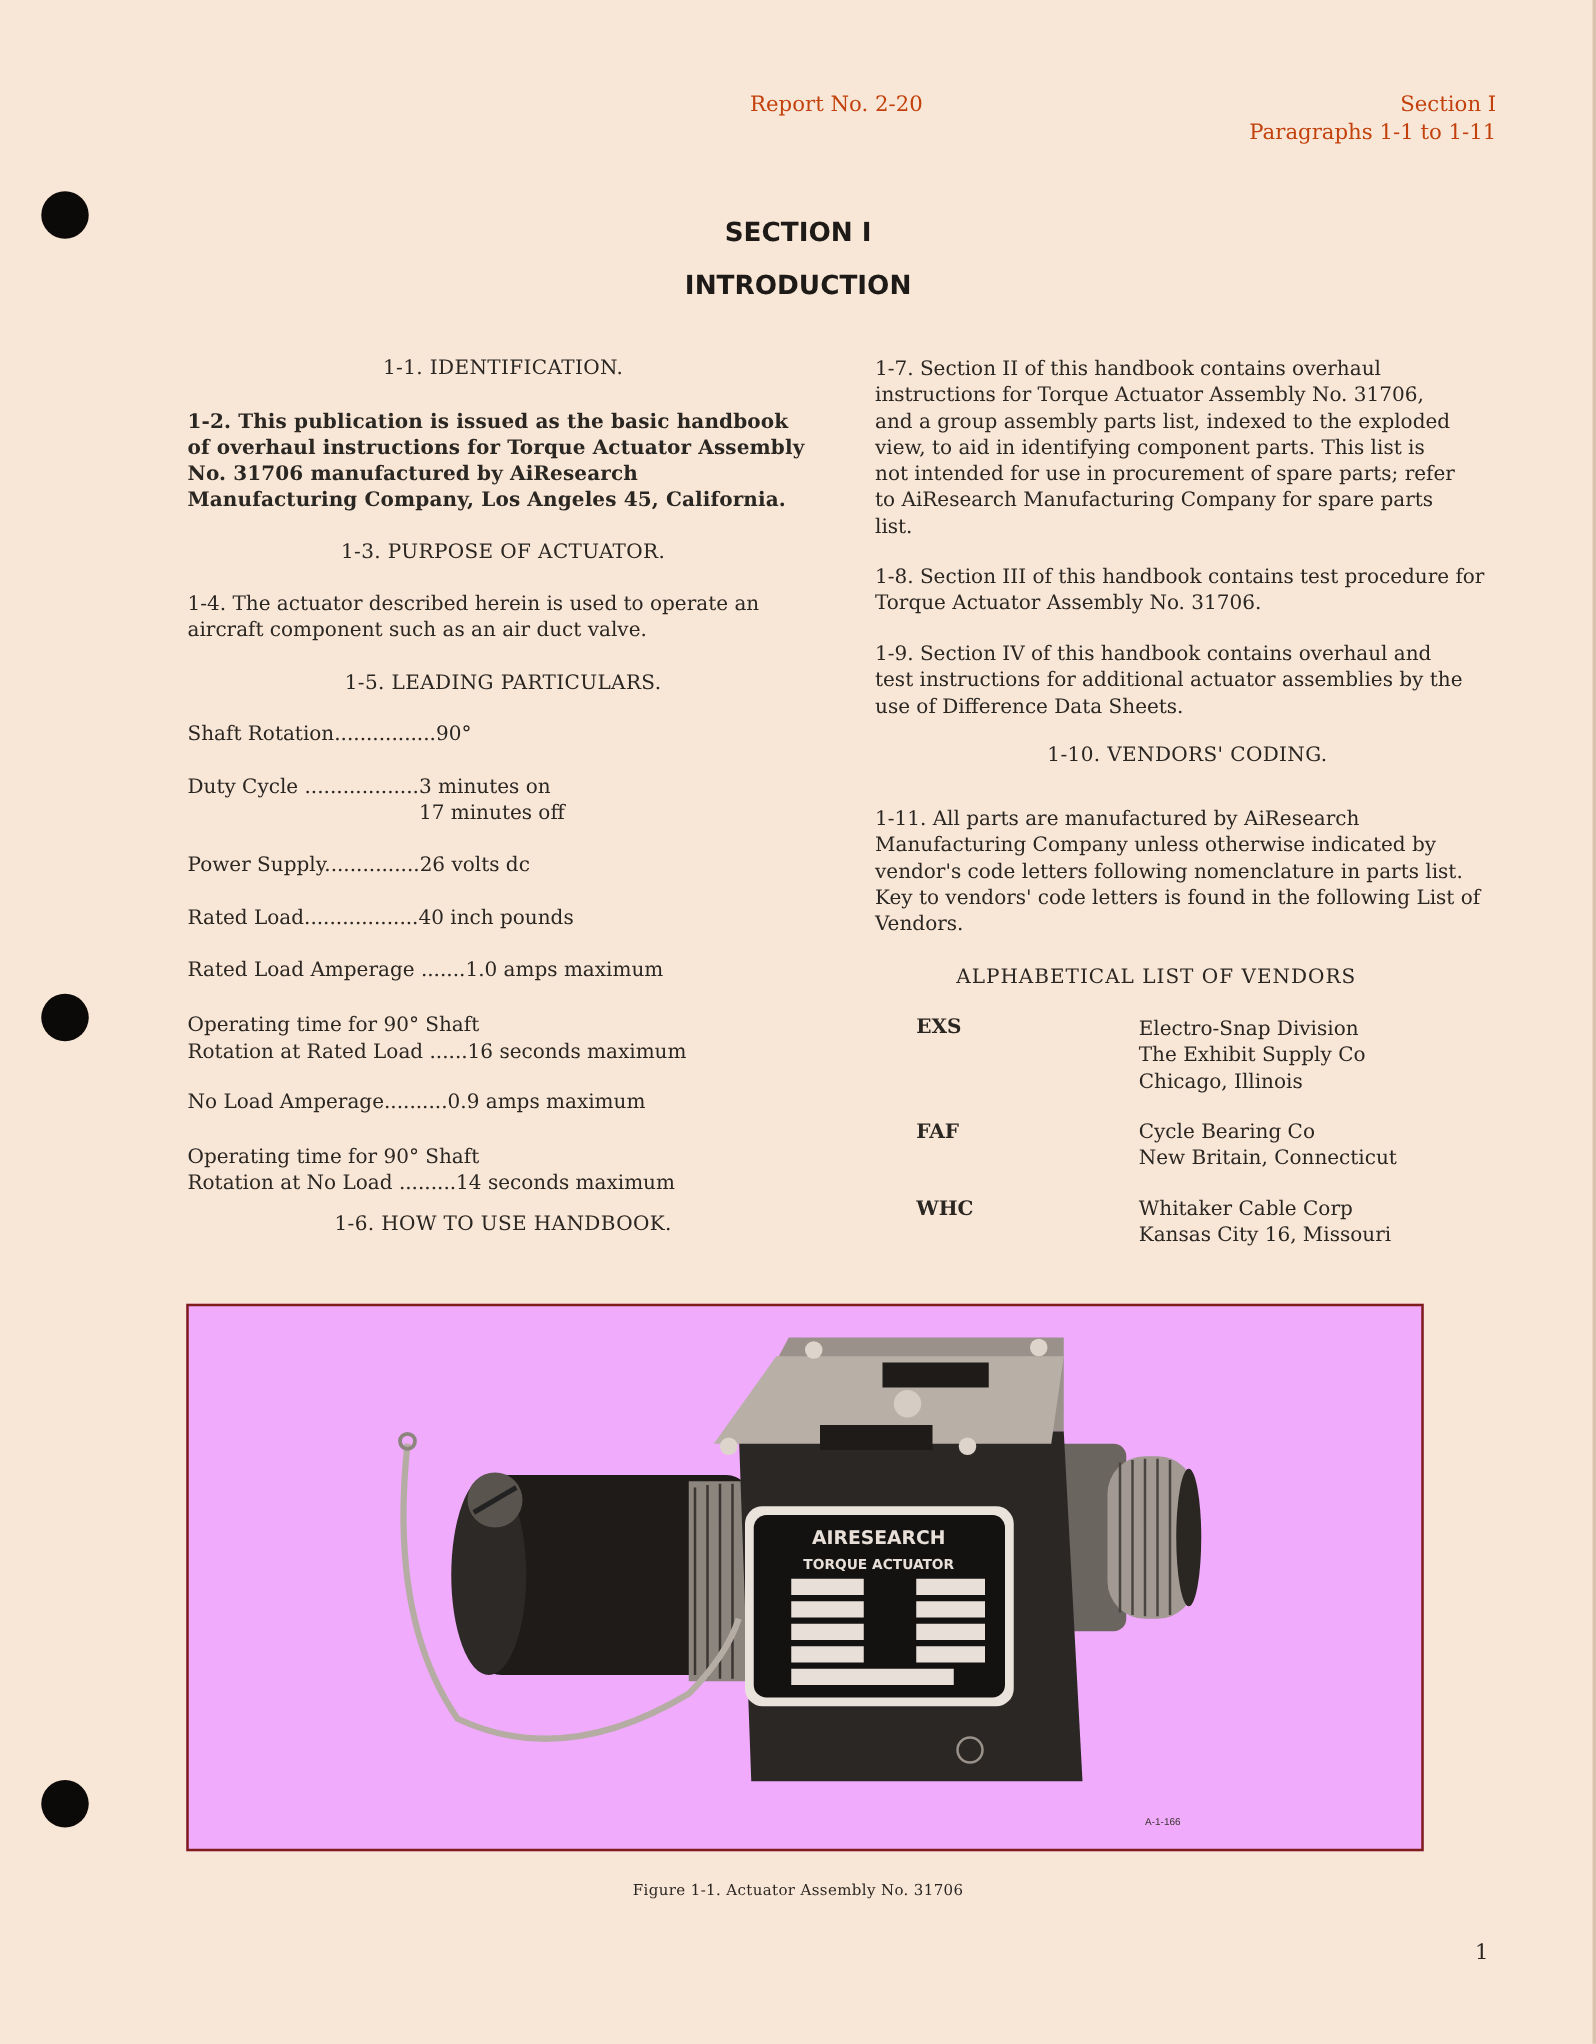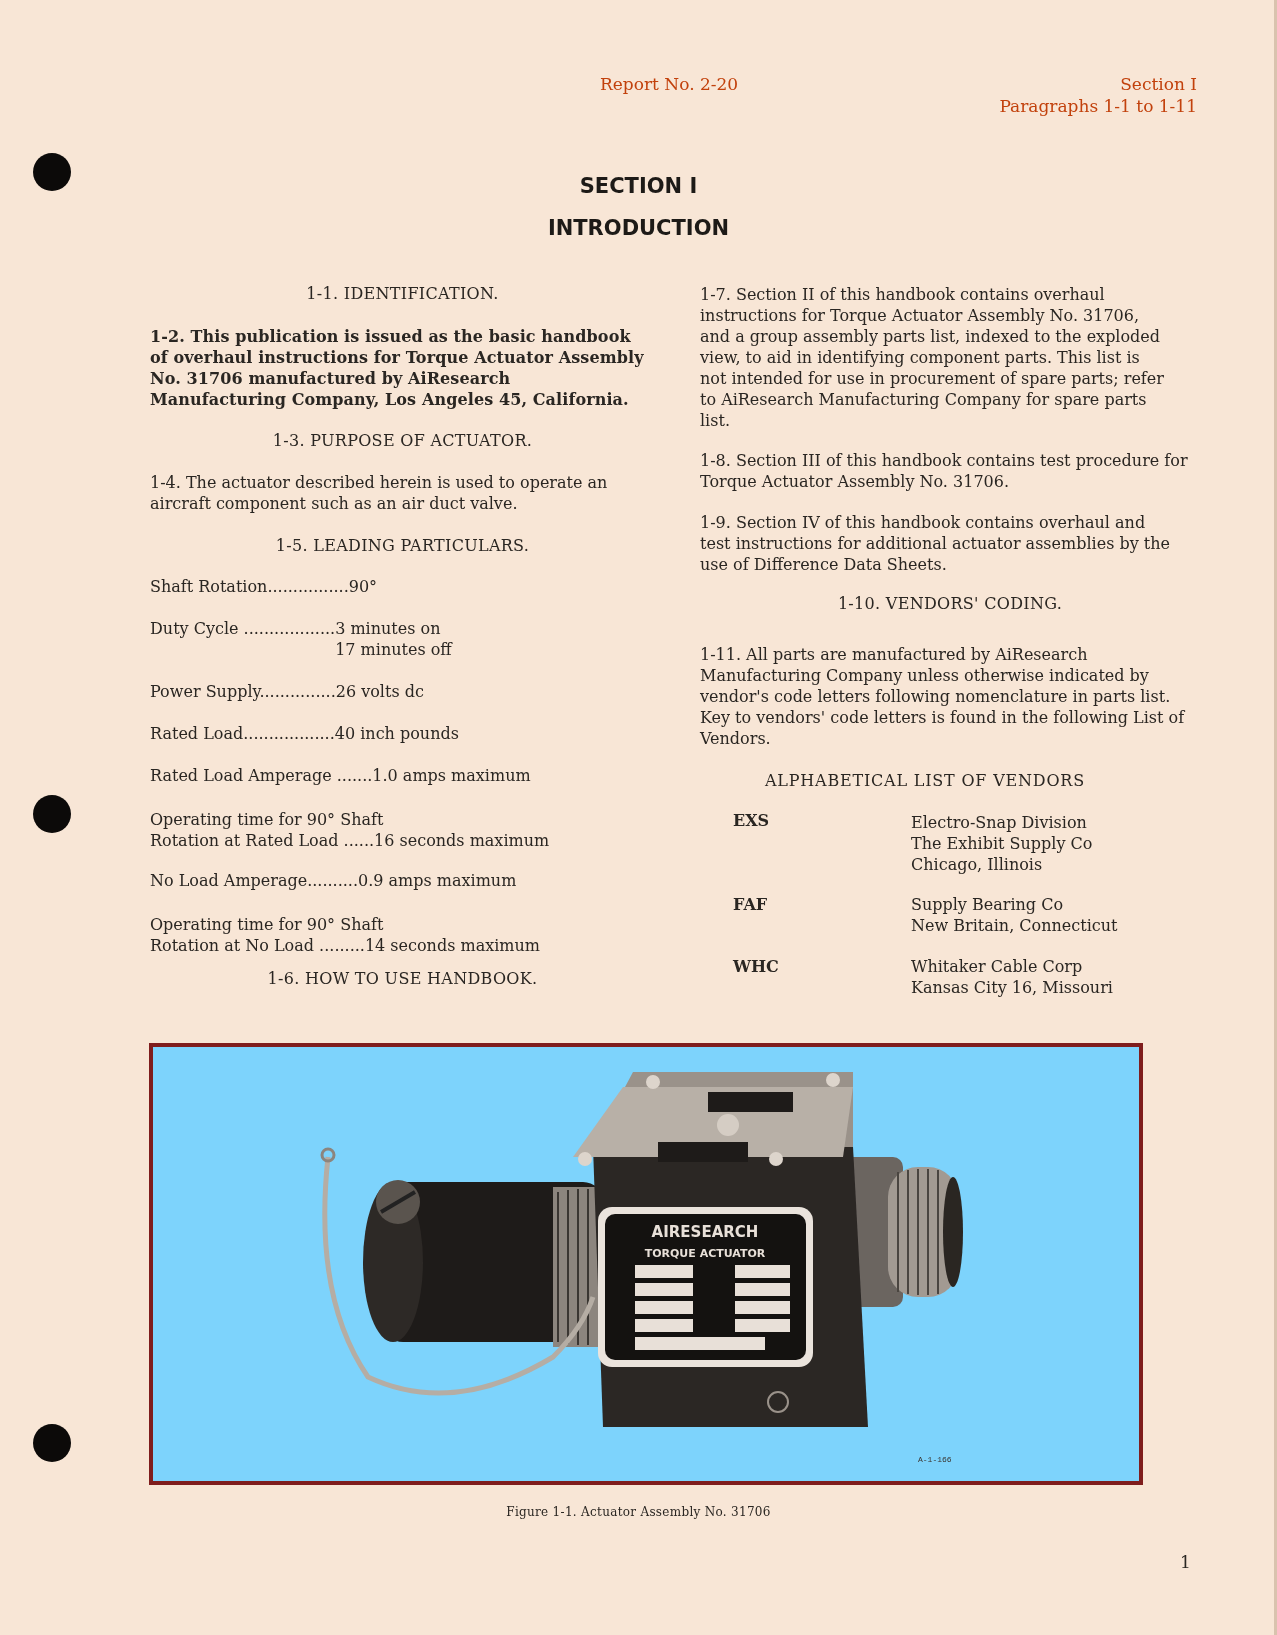--- a/index.html
+++ b/index.html
@@ -18,22 +18,22 @@
     font-family: "DejaVu Sans", "Liberation Sans", sans-serif; font-weight: bold; font-size: 21px; color: #1d1a17; }
   .col { position: absolute; font-size: 16px; line-height: 21px; }
   .left-col { left: 150px; width: 505px; }
   .right-col { left: 700px; width: 500px; }
   .heading { text-underline-offset: 4px; letter-spacing: 0.3px; text-align: center; }
   .bold-para { font-weight: bold; letter-spacing: 0.1px; }
   .spec { position: absolute; left: 150px; font-size: 16px; line-height: 21px; white-space: pre; }
   .vcode { position: absolute; left: 733px; font-size: 16px; line-height: 21px; font-weight: bold; }
   .vname { position: absolute; left: 911px; font-size: 16px; line-height: 21px; white-space: pre; }
   .figure { position: absolute; left: 149px; top: 1043px; width: 986px; height: 434px;
-    border: 4px solid #7f1d1d; background: #7dd3fc; overflow: hidden; }
-  .fig-id { position: absolute; left: 765px; top: 408px; font-size: 8px; font-family: Liberation Mono, monospace; color: #3a3530; }
+    border: 2px solid #7f1d1d; background: #f0abfc; overflow: hidden; }
+  .fig-id { position: absolute; left: 765px; top: 408px; font-size: 8px; font-family: Liberation Sans, sans-serif; color: #3a3530; }
   .caption { position: absolute; left: 0; width: 1277px; top: 1505px; text-align: center; font-size: 12px; letter-spacing: 0.3px; }
   .pagenum { position: absolute; left: 1180px; top: 1552px; font-size: 17px; }
 </style>
 </head>
 <body>
 
 <div class="page-edge"></div>
 <div class="hole" style="top:153px"></div>
 <div class="hole" style="top:795px"></div>
 <div class="hole" style="top:1424px"></div>
@@ -72,21 +72,21 @@
 <div class="col right-col" style="top:512px; width:480px">1-9.  Section IV of this handbook contains overhaul and test instructions for additional actuator assemblies by the use of Difference Data Sheets.</div>
 <div class="col right-col heading" style="top:593px">1-10.  VENDORS' CODING.</div>
 <div class="col right-col" style="top:644px; width:490px">1-11.  All parts are manufactured by AiResearch Manufacturing Company unless otherwise indicated by vendor's code letters following nomenclature in parts list.  Key to vendors' code letters is found in the following List of Vendors.</div>
 <div class="col heading" style="left:765px; top:770px; letter-spacing:0.8px">ALPHABETICAL LIST OF VENDORS</div>
 
 <div class="vcode" style="top:810px">EXS</div>
 <div class="vname" style="top:812px">Electro-Snap Division
 The Exhibit Supply Co
 Chicago, Illinois</div>
 <div class="vcode" style="top:894px">FAF</div>
-<div class="vname" style="top:894px">Supply Bearing Co
+<div class="vname" style="top:894px">Cycle Bearing Co
 New Britain, Connecticut</div>
 <div class="vcode" style="top:956px">WHC</div>
 <div class="vname" style="top:956px">Whitaker Cable Corp
 Kansas City 16, Missouri</div>
 
 <div class="figure">
   <svg width="986" height="434" viewBox="0 0 986 434">
 
     <rect x="690" y="110" width="60" height="150" rx="10" fill="#6b6560"></rect>
     <rect x="735" y="120" width="70" height="130" rx="30" fill="#a29a92"></rect>

